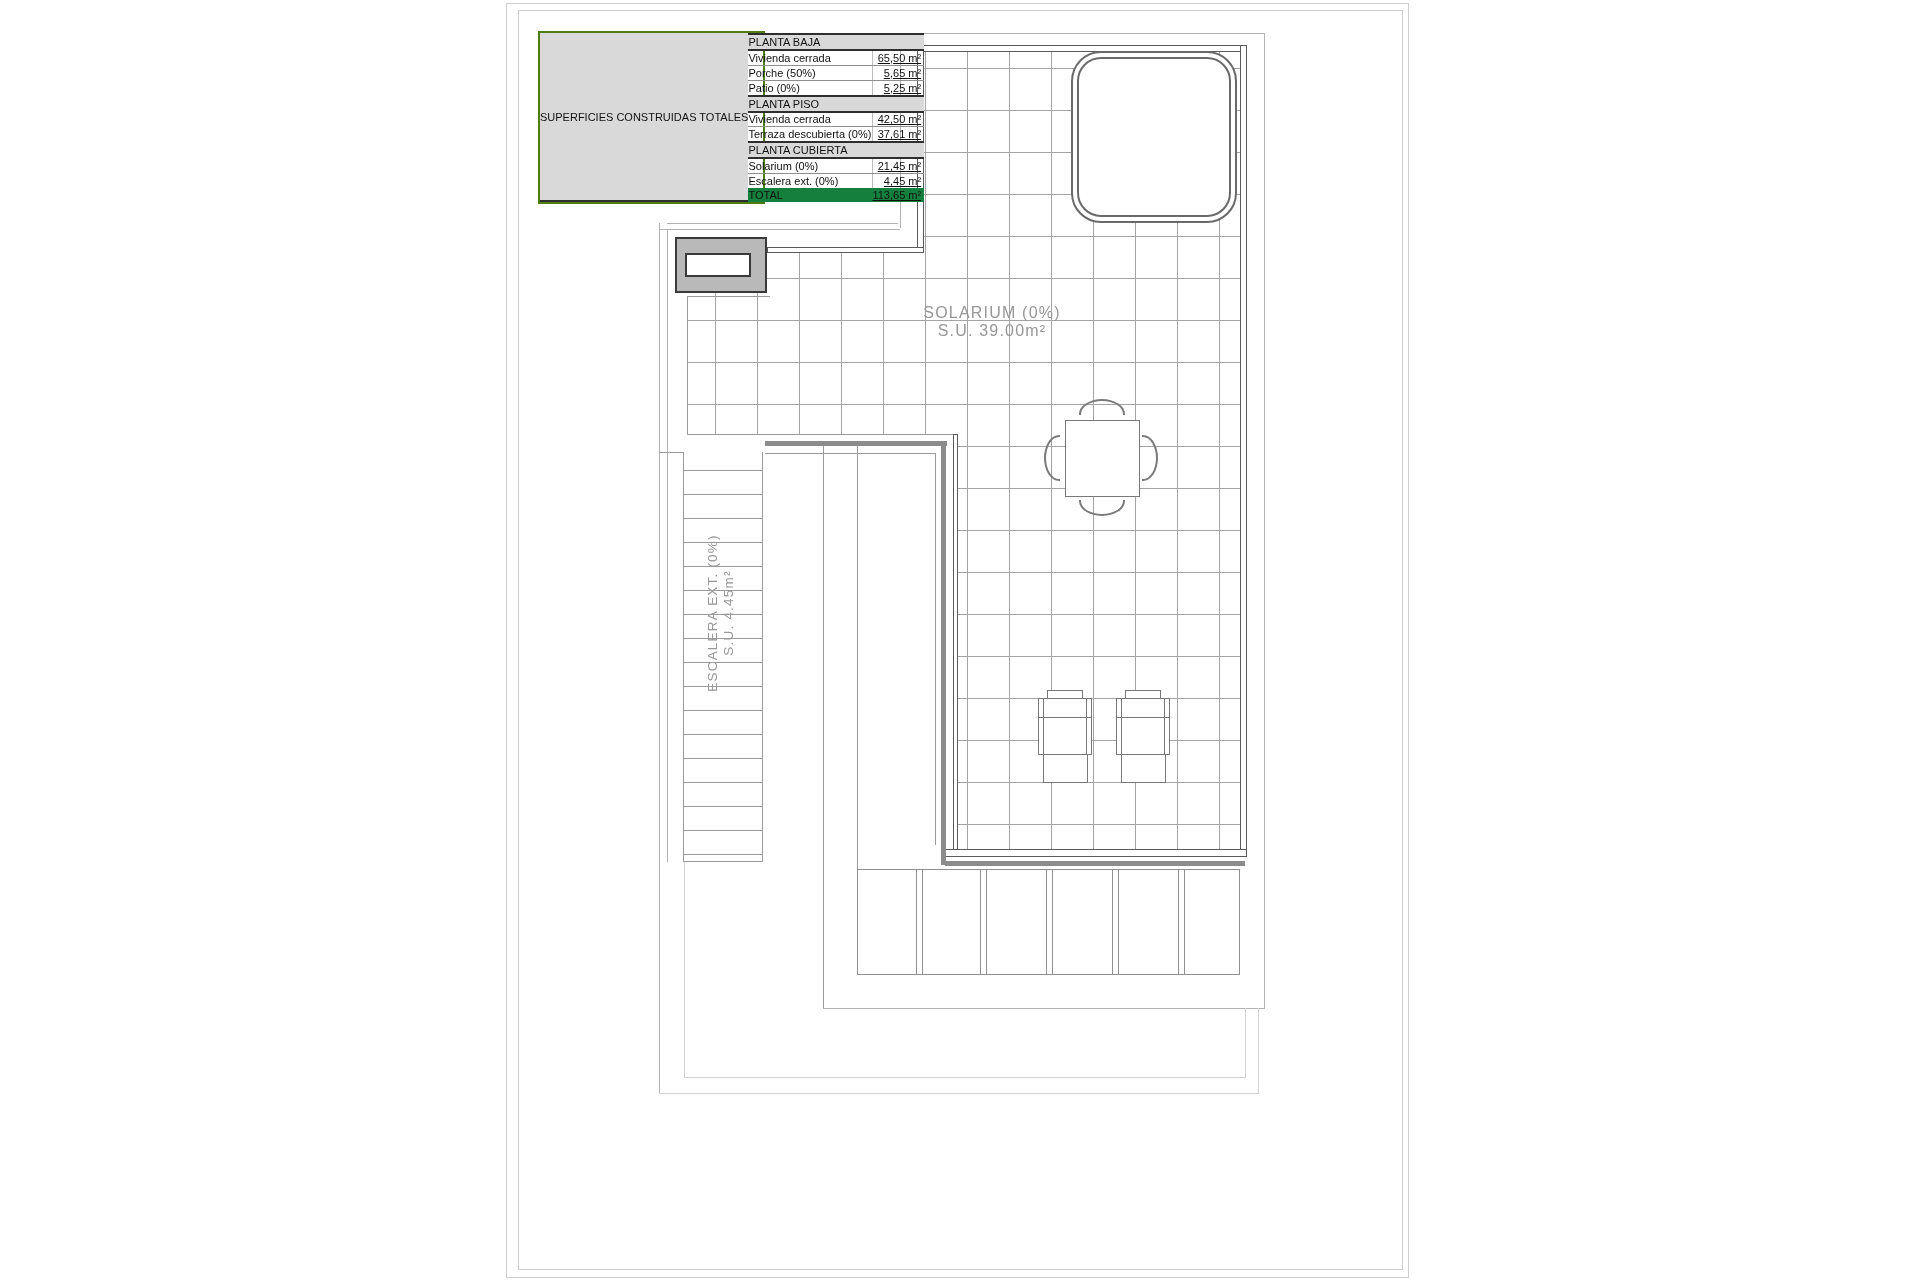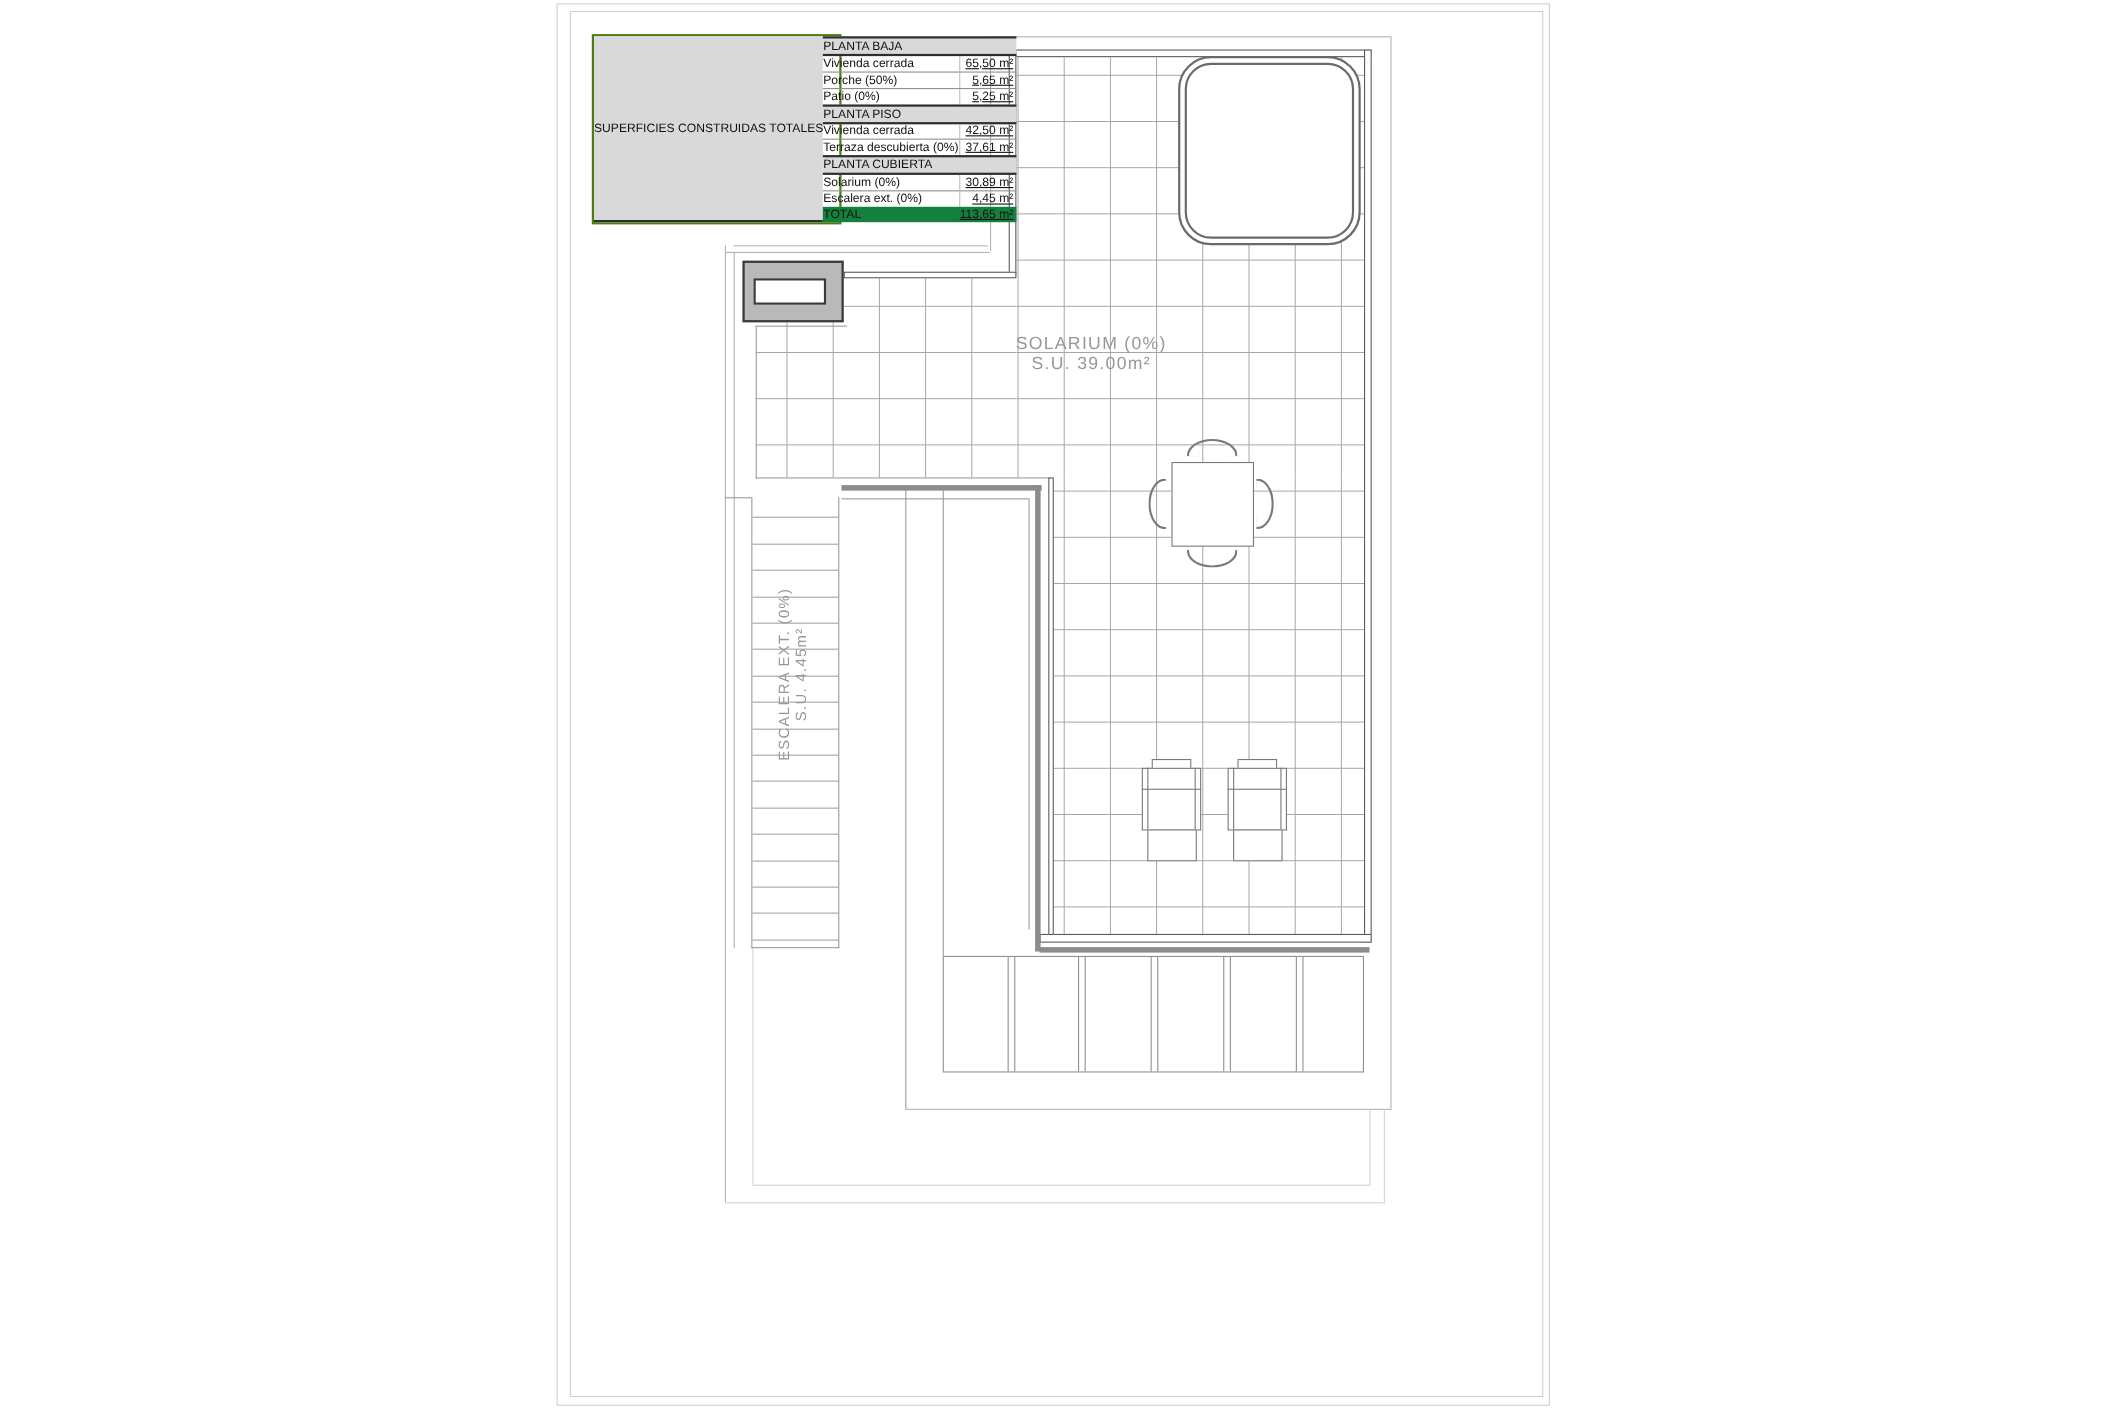--- a/index.html
+++ b/index.html
@@ -195,21 +195,21 @@
         <div class="trow r-data no-bb">
           <span class="tlabel">Terraza descubierta (0%)</span>
           <span class="tvalue">37,61 m²</span>
         </div>
         <div class="trow r-section">
           <span class="tlabel">PLANTA CUBIERTA</span>
           <span class="tvalue"></span>
         </div>
         <div class="trow r-data">
           <span class="tlabel">Solarium (0%)</span>
-          <span class="tvalue">30,89 m²</span>
+          <span class="tvalue">21,45 m²</span>
         </div>
         <div class="trow r-data no-bb">
           <span class="tlabel">Escalera ext. (0%)</span>
           <span class="tvalue">4,45 m²</span>
         </div>
         <div class="trow r-total">
           <span class="tlabel">TOTAL</span>
           <span class="tvalue">113,65 m²</span>
         </div>
       </div>

